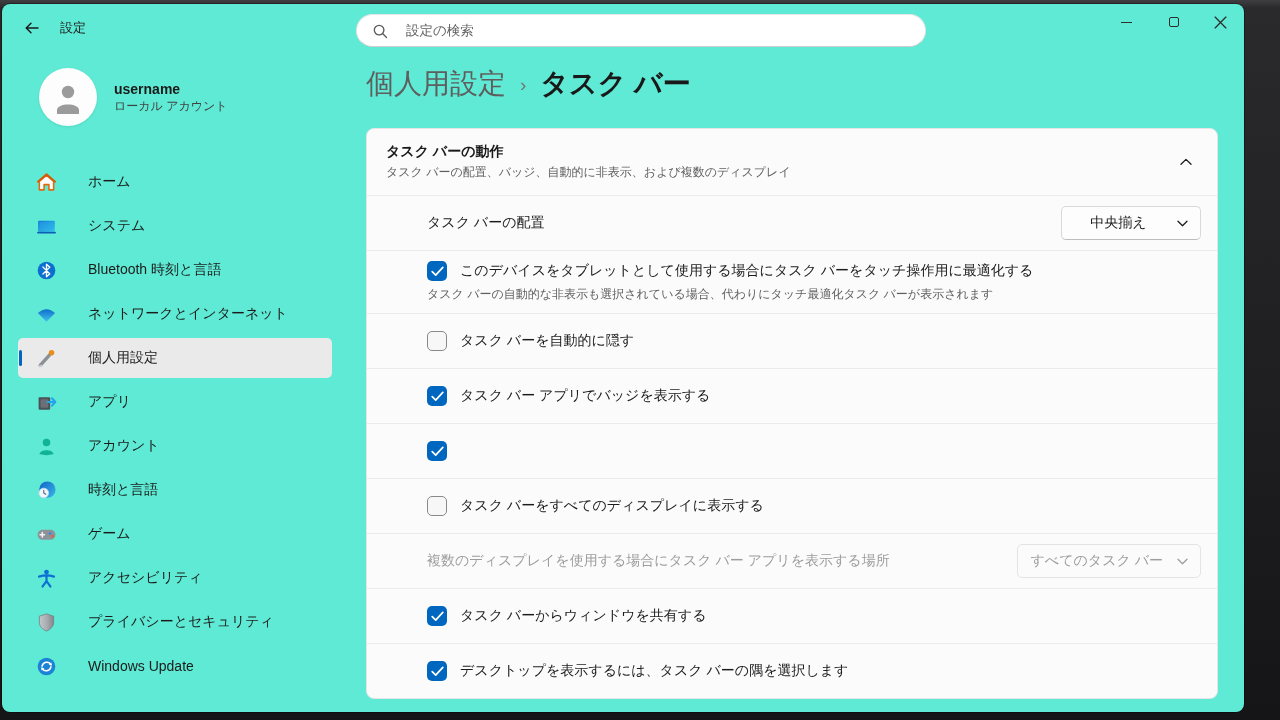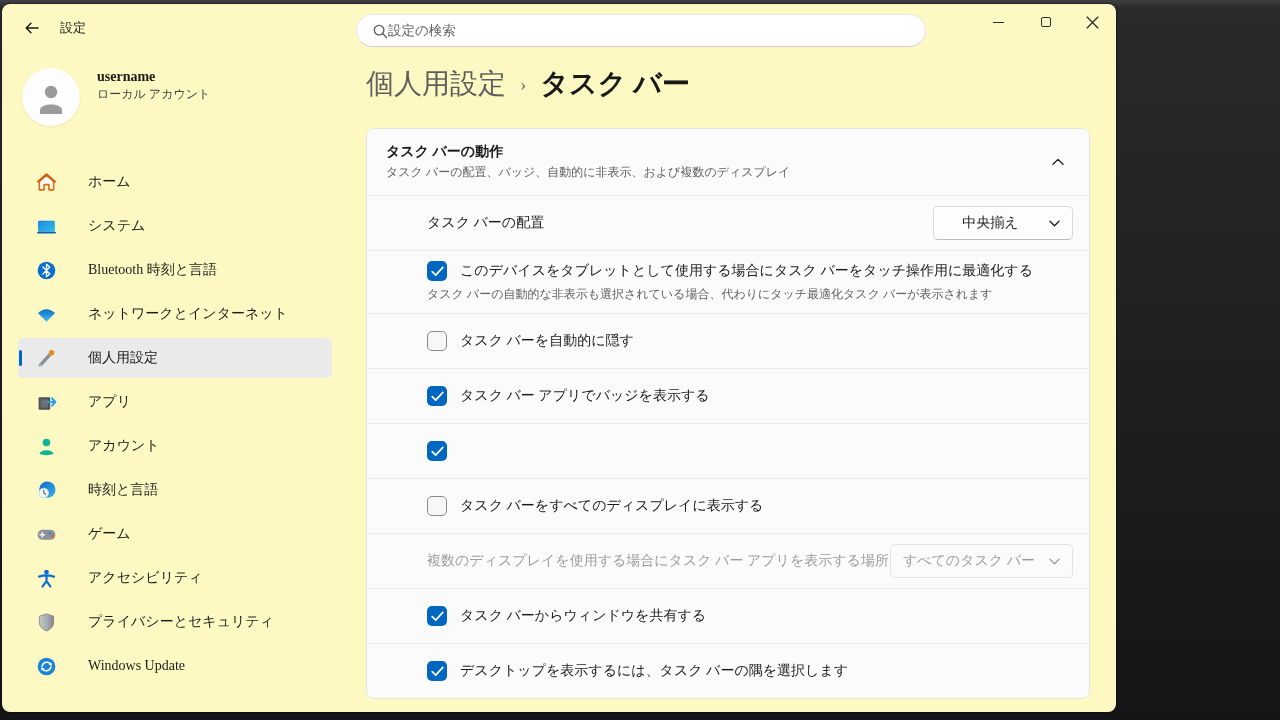--- a/index.html
+++ b/index.html
@@ -4,49 +4,48 @@
 <style>
   * { box-sizing: border-box; margin: 0; padding: 0; }
   html,body { width:1280px; height:720px; overflow:hidden; }
   body {
     font-family: "Liberation Sans", "DejaVu Sans", sans-serif;
     background: linear-gradient(180deg, #3f3f42 0%, #2a2a2d 8px, #151517 100%);
     position: relative;
     color: #1b1b1b;
   }
   .win {
-    position:absolute; left:2px; top:4px; width:1114px; height:708px;
-    background:#fef9c3; border-radius:8px; overflow:hidden;
+    position:absolute; left:2px; top:4px; width:1242px; height:708px;
+    background:#5eead4; border-radius:8px; overflow:hidden;
     box-shadow: 0 0 0 1px rgba(0,0,0,.35);
-    font-family: Liberation Serif, serif;
   }
   
   .titlebar { position:absolute; left:0; top:0; right:0; height:48px; }
   .back-btn {
     position:absolute; left:13px; top:9px; width:34px; height:30px;
     display:flex; align-items:center; justify-content:center; border-radius:5px; cursor:pointer;
   }
   .app-title { position:absolute; left:58px; top:0; height:48px; display:flex; align-items:center; font-size:13px; color:#1b1b1b; }
   .searchbar {
     position:absolute; left:354px; top:10px; width:570px; height:33px;
     background:#ffffff; border:1px solid #e6e6e6; border-bottom:1px solid #cfcfcf;
-    border-radius:17px; display:flex; align-items:center; padding:0 6px 0 15px; gap:0;
+    border-radius:17px; display:flex; align-items:center; padding:0 6px 0 15px; gap:18px;
   }
   .searchbar input {
     flex:1; border:none; outline:none; background:transparent; font-size:13.5px;
     font-family:inherit; color:#1b1b1b;
   }
   .searchbar input::placeholder { color:#616161; opacity:1; }
   .win-controls { position:absolute; right:0; top:0; display:flex; }
   .wc-btn { width:47px; height:36px; display:flex; align-items:center; justify-content:center; cursor:pointer; }
   .dash { width:11px; border-top:1.2px solid #2d2d2d; display:block; }
   .boxy { width:10px; height:10px; border:1.2px solid #2d2d2d; border-radius:2px; display:block; }
   
   .sidebar { position:absolute; left:0; top:48px; bottom:0; width:358px; }
-  .profile { position:absolute; left:20px; top:16px; display:flex; align-items:flex-start; gap:17px; cursor:pointer; }
+  .profile { position:absolute; left:37px; top:16px; display:flex; align-items:center; gap:17px; cursor:pointer; }
   .avatar {
     width:58px; height:58px; border-radius:50%; background:#fdfdfd;
     display:flex; align-items:center; justify-content:center;
     box-shadow: 0 1px 3px rgba(0,0,0,.08);
   }
   .profile-name { font-size:14px; font-weight:bold; color:#191919; line-height:18px; }
   .profile-type { font-size:12px; color:#424242; line-height:16px; }
   .nav { position:absolute; left:16px; top:106px; width:314px; }
   .nav-item {
     height:40px; margin:4px 0; display:flex; align-items:center; gap:31px;

